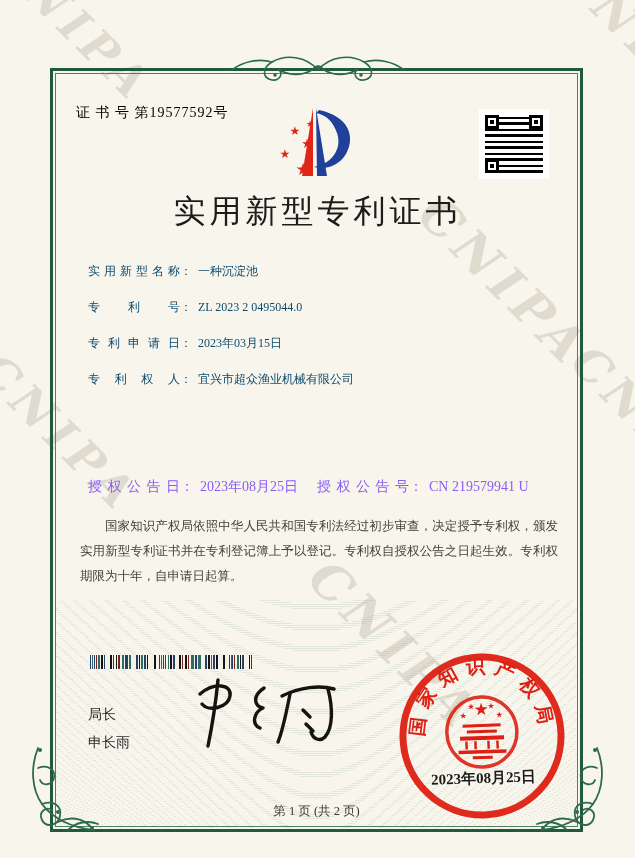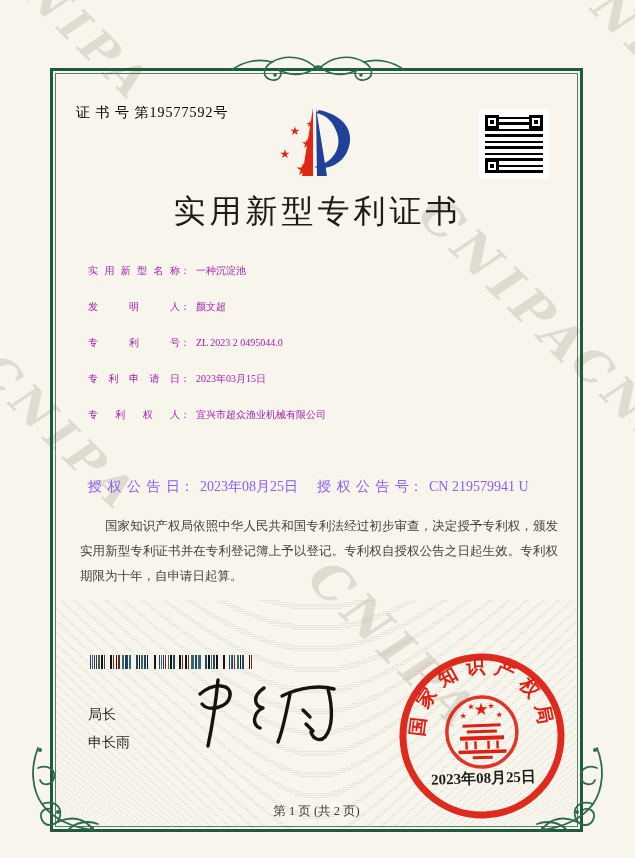--- a/index.html
+++ b/index.html
@@ -48,21 +48,21 @@
     position:relative;
   }
   .qr-eye{position:absolute;width:14px;height:14px;border:3px solid #000;background:#fff;box-sizing:border-box;}
   .qr-eye::after{content:"";position:absolute;left:2px;top:2px;width:4px;height:4px;background:#000;}
   .qr-eye.tl{left:0;top:0}.qr-eye.tr{right:0;top:0}.qr-eye.bl{left:0;bottom:0}
   .title{
     position:absolute;left:0;top:190px;width:635px;text-align:center;
     font-size:32px;font-weight:400;letter-spacing:4px;color:#1d1c18;
   }
   .fields{position:absolute;left:88px;top:253px;width:470px;}
-  .frow{height:36px;line-height:36px;font-size:10px;color:#a21caf;white-space:nowrap;}
+  .frow{height:36px;line-height:36px;font-size:12px;color:#0c4a6e;white-space:nowrap;}
   .flabel{display:inline-block;width:92px;text-align:justify;text-align-last:justify;vertical-align:top;}
   .fcolon{display:inline-block;margin-right:6px;}
   .grant{position:absolute;left:88px;top:469px;width:500px;height:36px;line-height:36px;font-size:14px;white-space:nowrap;color:#8b5cf6;}
   .grant .pair2{position:absolute;left:229px;top:0;}
   .paras{
     position:absolute;left:80px;top:514px;width:478px;
     font-size:12.5px;line-height:25px;color:#45423a;text-align:justify;
   }
   .paras p{margin:0;text-indent:2em;}
   .barcode{position:absolute;left:90px;top:655px;width:164px;height:14px;display:flex;align-items:stretch;}
@@ -156,23 +156,20 @@
       <span class="qr-eye tr"></span>
       <span class="qr-eye bl"></span>
     </div>
   </div>
 
   <div class="title">实用新型专利证书</div>
 
   <div class="fields">
     <div class="frow">
       <span class="flabel">实用新型名称</span><span class="fcolon">：</span><span>一种沉淀池</span>
-    </div>
-    <div class="frow">
-      <span class="flabel">发明人</span><span class="fcolon">：</span><span>颜文超</span>
     </div>
     <div class="frow">
       <span class="flabel">专利号</span><span class="fcolon">：</span><span>ZL 2023 2 0495044.0</span>
     </div>
     <div class="frow">
       <span class="flabel">专利申请日</span><span class="fcolon">：</span><span>2023年03月15日</span>
     </div>
     <div class="frow">
       <span class="flabel">专利权人</span><span class="fcolon">：</span><span>宜兴市超众渔业机械有限公司</span>
     </div>

